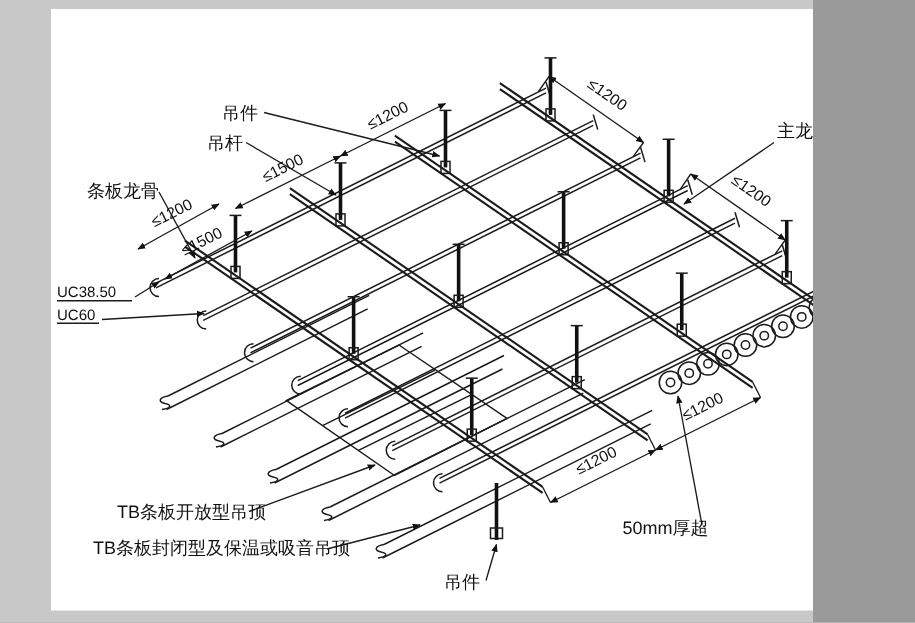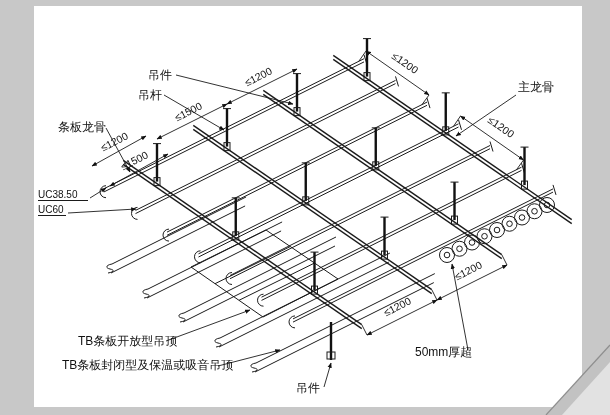--- a/index.html
+++ b/index.html
@@ -1,16 +1,16 @@
 <!DOCTYPE html>
 <html><head>
 <meta charset="utf-8">
 <style>
   html,body{margin:0;padding:0;background:#9a9a9a;}
-  .stage{position:relative;width:610px;height:415px;background:#c8c8c8;overflow:hidden;}
+  .stage{position:relative;width:542px;height:415px;background:#c8c8c8;overflow:hidden;}
   svg{display:block;}
   .ln{stroke:#1b1b1b;stroke-width:1;fill:none;}
   .ln2{stroke-width:1.4;}
   .rod{stroke:#111;stroke-width:2.4;fill:none;}
   .dim{stroke:#1b1b1b;stroke-width:0.9;fill:none;}
   text{font-family:"Liberation Sans",sans-serif;font-size:12px;fill:#111;}
   .dimtxt{font-size:10.5px;}
   .uctxt{font-size:10px;}
   .mid{text-anchor:middle;}
 </style>

